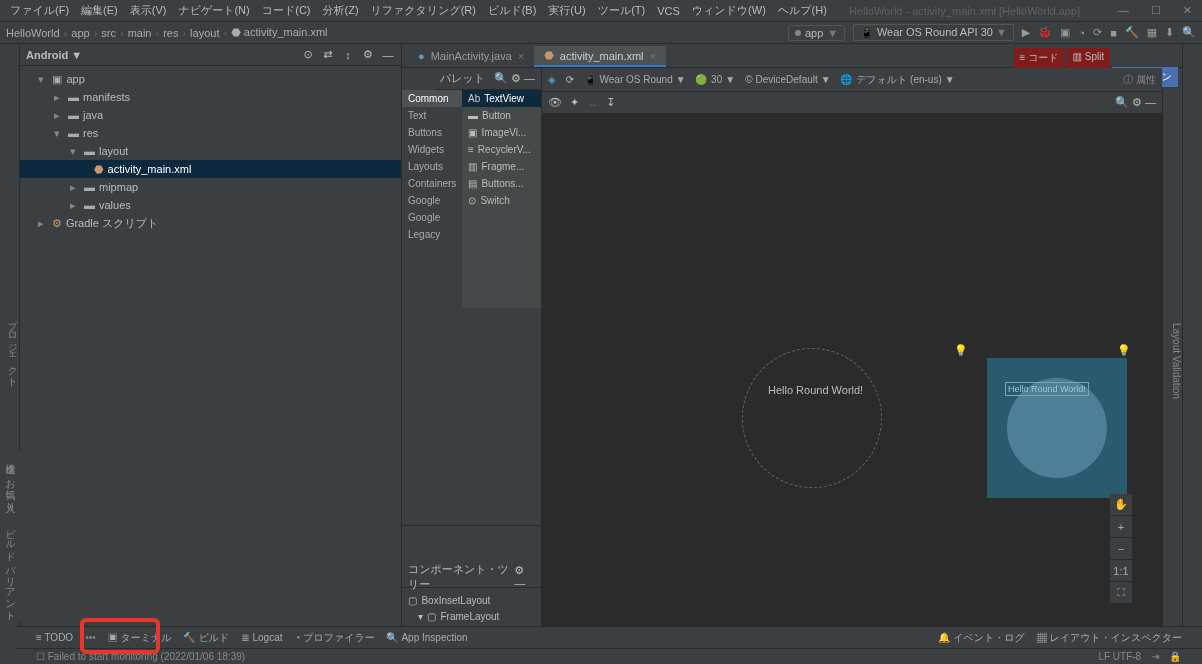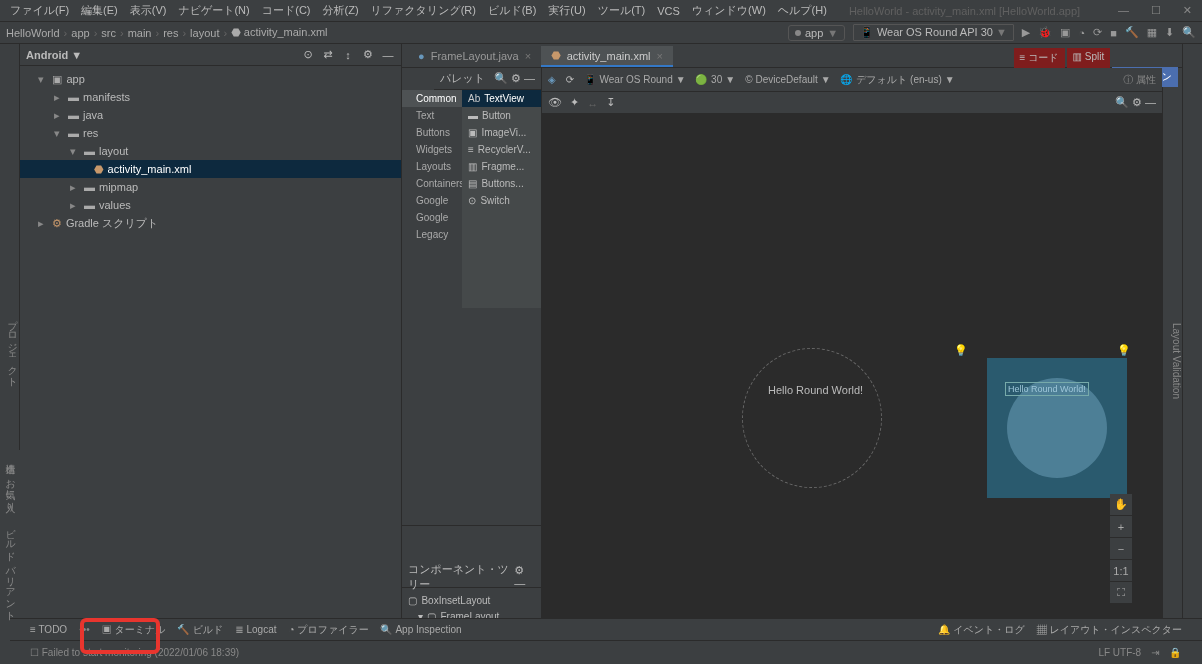--- a/index.html
+++ b/index.html
@@ -38,21 +38,21 @@
   .tab.active { background: #4e5254; color: #ccc; border-bottom: 2px solid #3478c6; }
   .tab .x { color: #777; }
   .design-view-toggle { position:absolute; right:24px; top:48px; display:flex; gap:2px; font-size:10px; }
   .design-view-toggle .btn { background: #7f1d1d; padding: 3px 6px; color:#bbb;}
   .design-view-toggle .btn.active { background: #4b6eaf; color:#fff;margin-top:19px;}
   .layout-editor { flex: 1; display: flex; background: #2b2b2b; }
   .palette-col { width: 140px; background: #3c3f41; border-right: 1px solid #2b2b2b; display:flex; flex-direction:column;}
   .palette-header { height: 22px; display: flex; align-items: center; padding: 0 6px; border-bottom: 1px solid #2b2b2b; justify-content:space-between;margin-left:32px; }
   .palette-body { flex:1; display:flex; }
   .palette-cats { width: 60px; display:flex; flex-direction:column; }
-  .palette-cat { padding: 3px 14px; color:#aaa; font-size:10px; }
+  .palette-cat { padding: 3px 6px; color:#aaa; font-size:10px; }
   .palette-cat.active { background: #4e5254; color:#fff; }
   .palette-items { flex:1; background:#45494a; }
   .palette-item { padding: 3px 6px; font-size:10px; color:#bbb; display:flex; gap:4px; align-items:center;}
   .palette-item.active { background:#0d293e; color:#fff;}
   .component-tree { border-top: 1px solid #2b2b2b; }
   .ct-header { height:22px; display:flex; align-items:center; padding:0 6px; justify-content:space-between; border-bottom:1px solid #2b2b2b;margin-top:40px;}
   .ct-body { padding:4px 0; font-size:10px;}
   .ct-body .row { display:flex; align-items:center; height:16px; gap:4px;}
   .design-canvas { flex:1; background: #2b2b2b; position:relative;}
   .design-toolbar { height:24px; background:#3c3f41; display:flex; align-items:center; padding:0 6px; gap:10px; font-size:10px; border-bottom:1px solid #2b2b2b;}
@@ -60,24 +60,24 @@
   .attrib-gutter-right { width:20px; background:#3c3f41; border-left:1px solid #2b2b2b; writing-mode:vertical-rl; text-align:center; color:#888; font-size:10px; padding-top:10px;}
   .right-gutter { width:20px; background:#3c3f41; border-left:1px solid #2b2b2b; }
   .wear-circle { position:absolute; top:280px; left:200px; width:140px; height:140px; border:1px dashed #666; border-radius:50%;}
   .wear-text { position:absolute; top:316px; left:226px; color:#bbb; font-size:11px;}
   .blueprint { position:absolute; top:290px; left:445px; width:140px; height:140px; background:#2a5a6e;}
   .blueprint .circle { width:100px; height:100px; background:#5d8fa6; border-radius:50%; position:absolute; top:20px; left:20px; opacity:0.7;}
   .blueprint .bp-text { position:absolute; top:24px; left:18px; color:#9ec6d9; font-size:9px; border:1px solid #7aa; padding:1px 2px;}
   .light-bulb { position:absolute; top:276px; color:#aaa; font-size:11px;}
   .zoom { position:absolute; right:30px; bottom:40px; background:#3c3f41; display:flex; flex-direction:column; }
   .zoom div { width:22px; height:22px; display:flex; align-items:center; justify-content:center; color:#aaa; border-bottom:1px solid #2b2b2b;}
-  .bottom-bar { position:absolute; bottom:0; left:10px; right:0; background:#3c3f41; }
+  .bottom-bar { position:absolute; bottom:0; left:16px; right:0; background:#3c3f41; }
   .bottom-tools { height:22px; display:flex; align-items:center; gap:12px; padding:0 20px; border-top:1px solid #2b2b2b; font-size:10px; color:#aaa;}
   .bottom-tools .right { margin-left:auto; display:flex; gap:12px;}
-  .status-bar { height:24px; display:flex; align-items:center; padding:0 20px; border-top:1px solid #2b2b2b; font-size:10px; color:#888;}
+  .status-bar { height:16px; display:flex; align-items:center; padding:0 20px; border-top:1px solid #2b2b2b; font-size:10px; color:#888;}
   .status-bar .right { margin-left:auto; display:flex; gap:10px;}
   .highlight-box { position:absolute; border:4px solid #e8352e; border-radius:6px; }
   .xml-icon { color:#c7986b;}
 </style>
 </head>
 <body>
 
 <div class="menubar">
   <span>ファイル(F)</span>
   <span>編集(E)</span>
@@ -205,21 +205,21 @@
           <span class="folder pkg-icon">⚙</span>
           <span>Gradle スクリプト</span>
         </div>
     </div>
   </div>
 
   <div class="editor">
     <div class="tabs">
       <div class="tab">
           <span style="color:#6897bb">●</span>
-          <span>FrameLayout.java</span>
+          <span>MainActivity.java</span>
           <span class="x">×</span>
         </div>
       <div class="tab active">
           <span class="xml-icon">⬣</span>
           <span>activity_main.xml</span>
           <span class="x">×</span>
         </div>
     </div>
 
     <div class="layout-editor">

